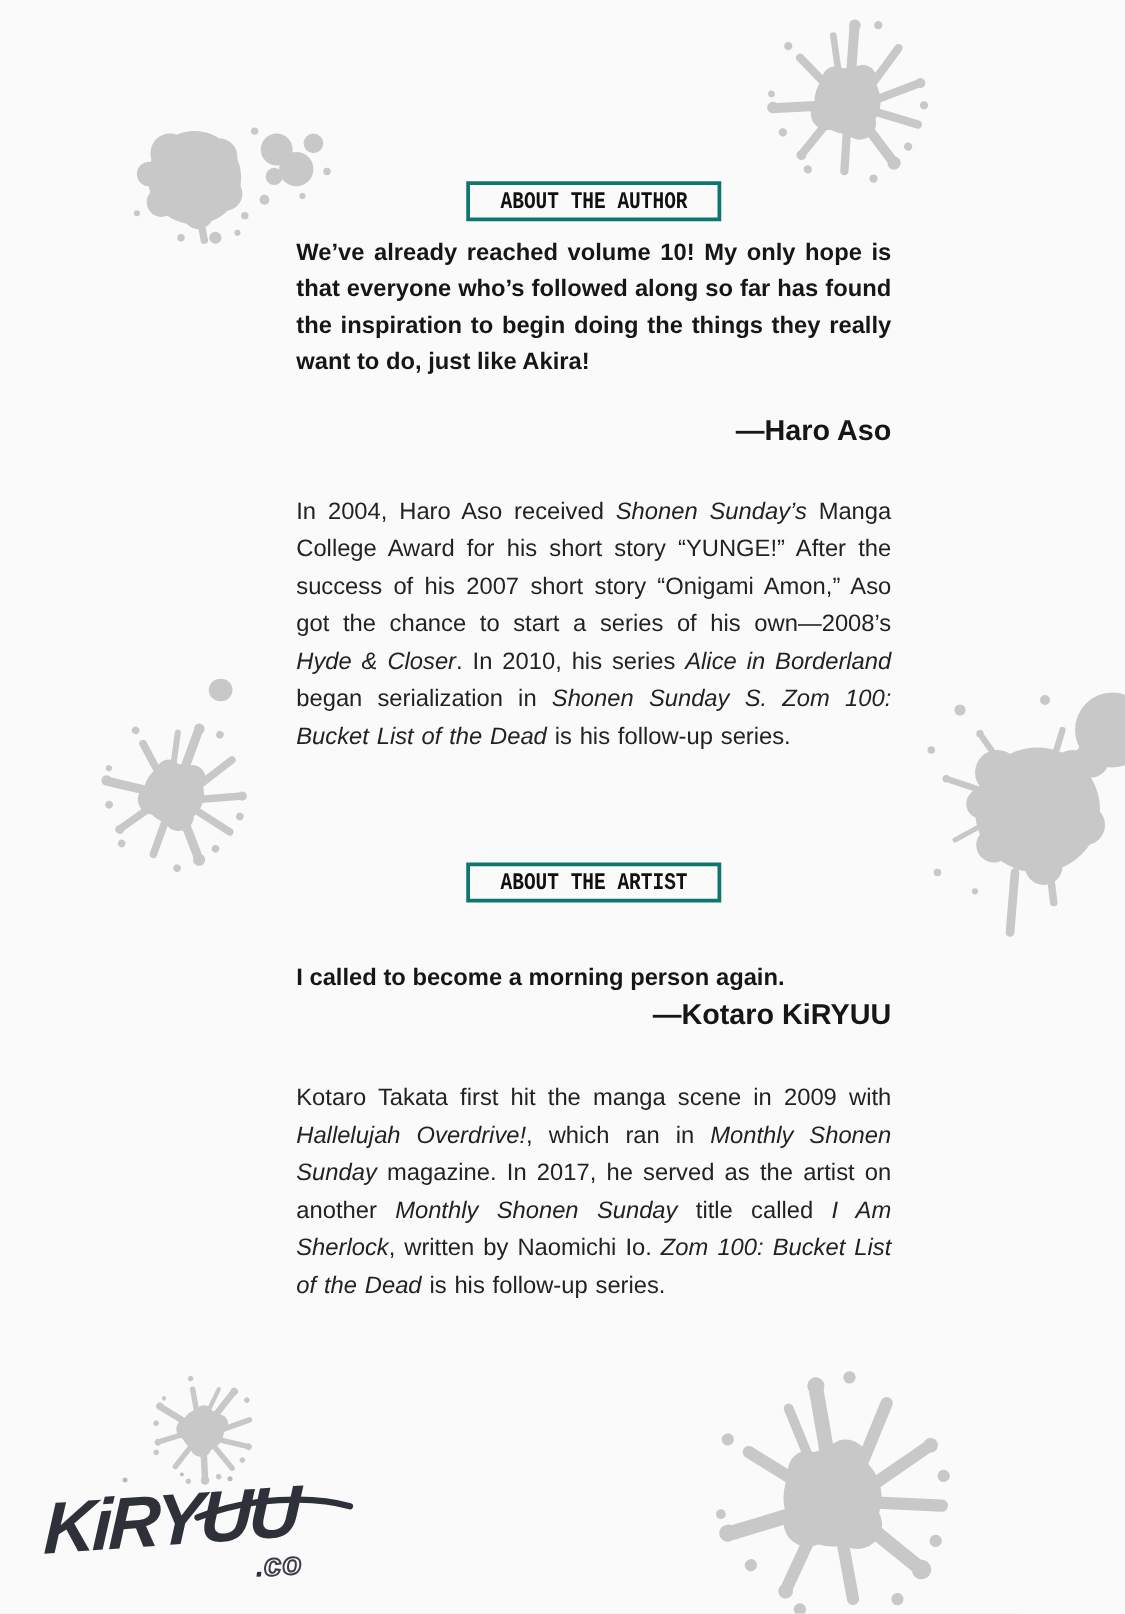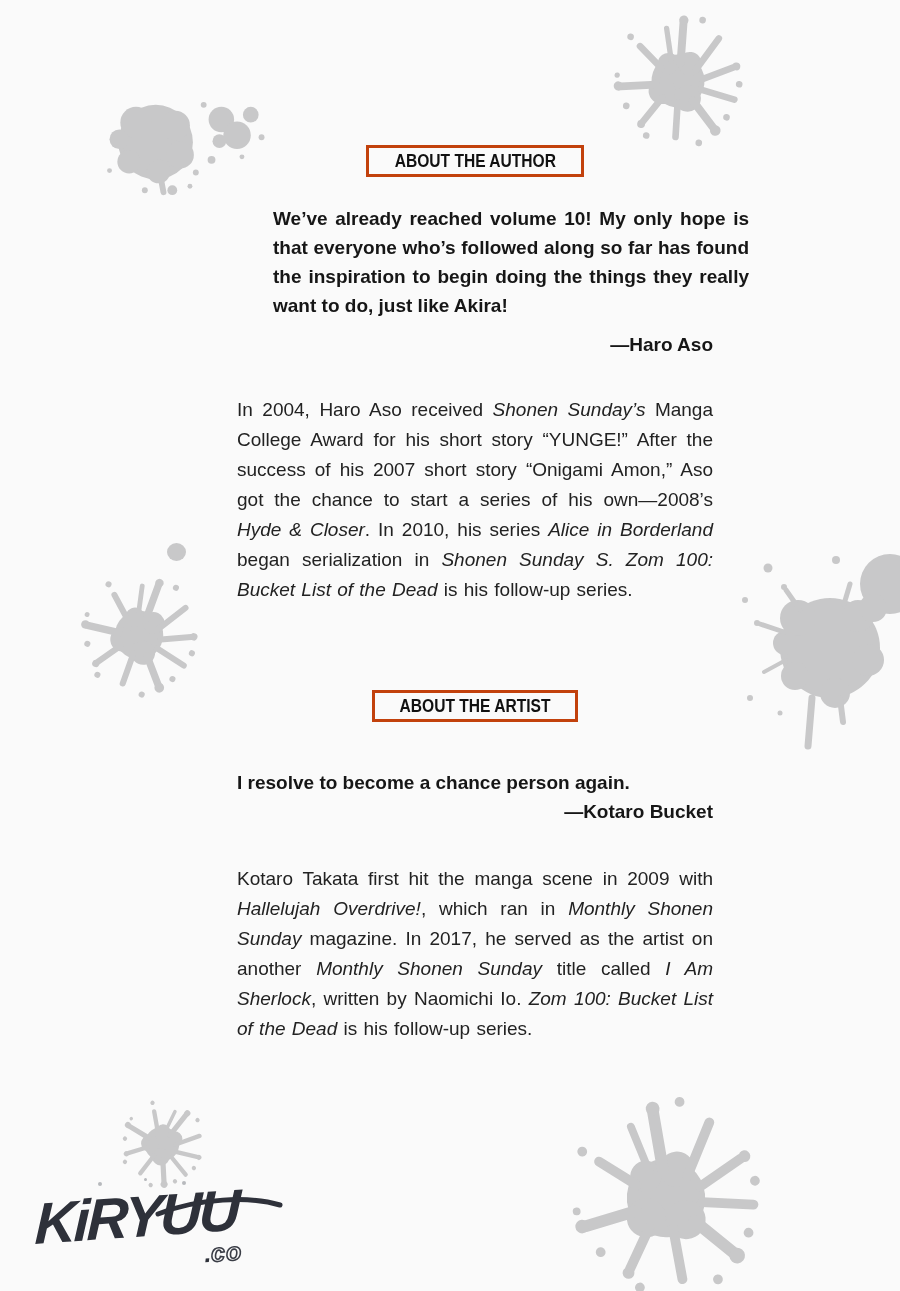--- a/index.html
+++ b/index.html
@@ -10,32 +10,32 @@
   }
   
   .splat{position:absolute;overflow:visible;}
   .sp circle{fill:#c8c8c9;}
   .sp line{stroke:#c8c8c9;stroke-linecap:round;}
   .dot{position:absolute;background:#c8c8c9;border-radius:50%;}
   
   .col{position:absolute;left:237px;width:476px;}
   .hdr-wrap{text-align:center;}
   .hdr-box{
-    display:inline-block;border:3px solid #c2410c;padding:2px 8px;background:#fafafa;
+    display:inline-block;border:3px solid #0f766e;padding:2px 8px;background:#fafafa;font-family:Liberation Mono, monospace;
   }
   .hdr-text{
     display:inline-block;font-weight:bold;font-size:19px;line-height:22px;
     letter-spacing:0px;color:#111;transform:scaleX(0.82);transform-origin:center;
     white-space:nowrap;
   }
   .quote{
     font-weight:bold;font-size:19px;line-height:29px;text-align:justify;color:#161616;
   }
   .attrib{
-    font-weight:bold;font-size:19px;line-height:29px;text-align:right;color:#161616;
+    font-weight:bold;font-size:23px;line-height:29px;text-align:right;color:#161616;
   }
   .bio{
     font-size:19px;line-height:30px;text-align:justify;color:#222;
     word-spacing:1px;
   }
   .bio .it{font-style:italic;margin-top:44px;}
   
   .logo{position:absolute;left:26px;top:1186px;width:260px;height:95px;}
   .logo-main{
     position:absolute;left:8px;top:8px;
@@ -163,31 +163,31 @@
       <use href="#spiky"></use>
     </svg>
   <svg class="splat" style="left:563px;top:1096px;width:206px;height:204px;transform:rotate(-6deg);">
       <use href="#spiky"></use>
     </svg>
 
   <div class="col hdr-wrap" style="top:145px;">
     <span class="hdr-box"><span class="hdr-text">ABOUT THE AUTHOR</span></span>
   </div>
 
-  <div class="col quote" style="top:204px;margin-left:36px;">We’ve already reached volume 10! My only hope is that everyone who’s followed along so far has found the inspiration to begin doing the things they really want to do, just like Akira!</div>
+  <div class="col quote" style="top:188px;">We’ve already reached volume 10! My only hope is that everyone who’s followed along so far has found the inspiration to begin doing the things they really want to do, just like Akira!</div>
   <div class="col attrib" style="top:330px;">—Haro Aso</div>
 
   <div class="col bio" style="top:395px;"><span>In 2004, Haro Aso received </span><span class="it">Shonen Sunday’s</span><span> Manga College Award for his short story “YUNGE!” After the success of his 2007 short story “Onigami Amon,” Aso got the chance to start a series of his own—2008’s </span><span class="it">Hyde &amp; Closer</span><span>. In 2010, his series </span><span class="it">Alice in Borderland</span><span> began serialization in </span><span class="it">Shonen Sunday S.</span><span> </span><span class="it">Zom 100: Bucket List of the Dead</span><span> is his follow-up series.</span></div>
 
   <div class="col hdr-wrap" style="top:690px;">
     <span class="hdr-box"><span class="hdr-text">ABOUT THE ARTIST</span></span>
   </div>
 
-  <div class="col quote" style="top:768px;text-align:left;">I resolve to become a chance person again.</div>
-  <div class="col attrib" style="top:797px;">—Kotaro Bucket</div>
+  <div class="col quote" style="top:768px;text-align:left;">I called to become a morning person again.</div>
+  <div class="col attrib" style="top:797px;">—Kotaro KiRYUU</div>
 
   <div class="col bio" style="top:864px;"><span>Kotaro Takata first hit the manga scene in 2009 with </span><span class="it">Hallelujah Overdrive!</span><span>, which ran in </span><span class="it">Monthly Shonen Sunday</span><span> magazine. In 2017, he served as the artist on another </span><span class="it">Monthly Shonen Sunday</span><span> title called </span><span class="it">I Am Sherlock</span><span>, written by Naomichi Io. </span><span class="it">Zom 100: Bucket List of the Dead</span><span> is his follow-up series.</span></div>
 
   <div class="logo">
     <span class="speck" style="left:72px;top:-4px;width:4px;height:4px;"></span>
     <span class="speck" style="left:118px;top:-8px;width:3px;height:3px;"></span>
     <span class="speck" style="left:156px;top:-5px;width:4px;height:4px;"></span>
     <div class="logo-main">KiRYUU</div>
     <svg class="logo-swoosh" width="130" height="30">
       <path d="M4 22 C 44 6, 96 4, 126 13" fill="none" stroke="#2e313a" stroke-width="5" stroke-linecap="round"></path>

